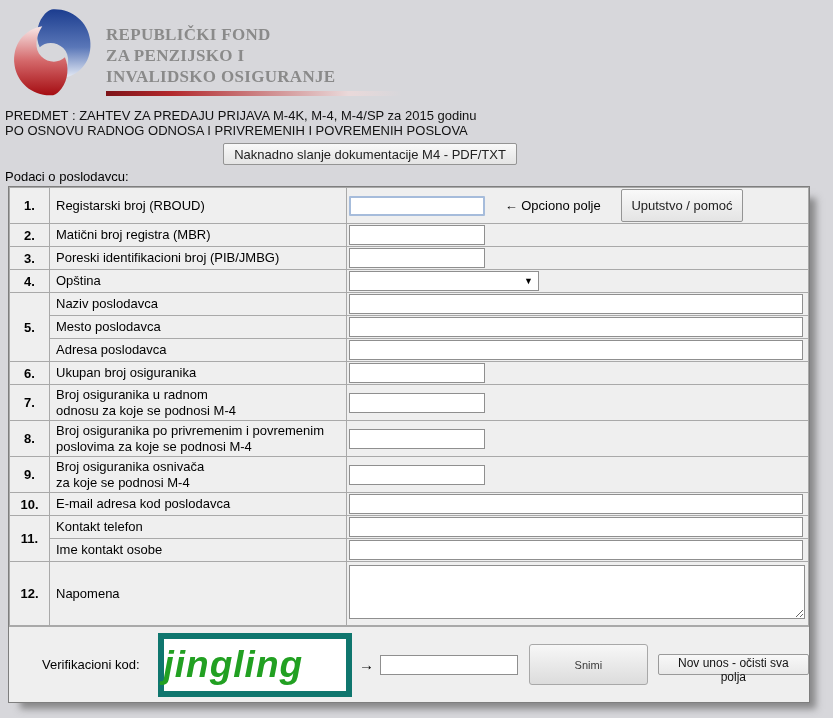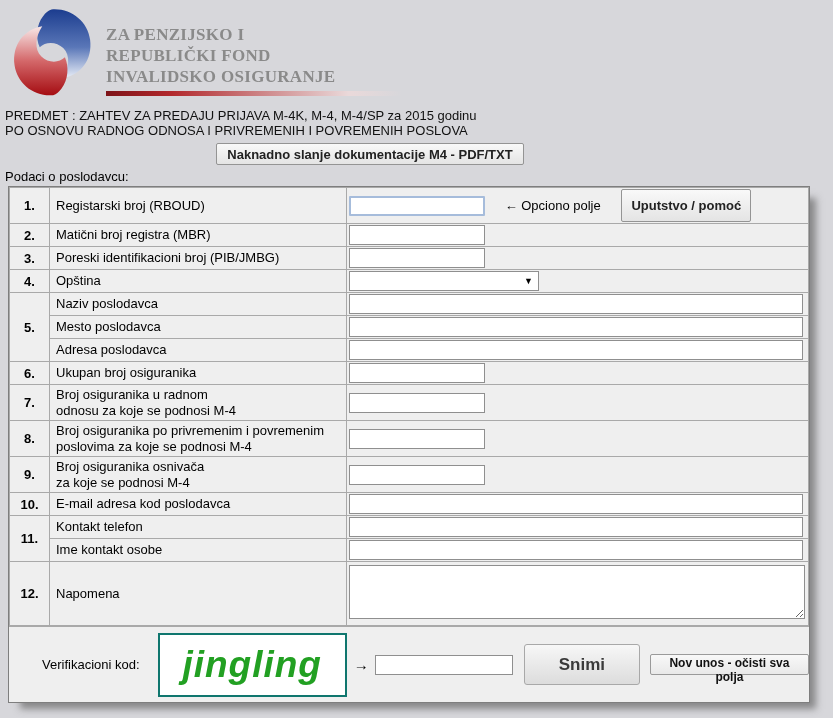--- a/index.html
+++ b/index.html
@@ -42,48 +42,48 @@
     box-shadow:9px 9px 7px -3px rgba(95,95,95,0.65);
   }
   table.form { border-collapse:collapse; width:100%; table-layout:fixed; }
   td { border:1px solid #a9a9a9; padding:1px 4px; overflow:hidden; }
   td.num { width:40px; text-align:center; font-weight:bold; }
   td.lbl { width:297px; padding-left:6px; line-height:16px; }
   td.fld { padding:1px 2px; vertical-align:middle; }
   tr.h1 td { height:22px; }
   tr.h2 td { height:36px; }
   tr.h3 td { height:60px; }
-  input, select, textarea, button { font-family:inherit;font-weight:bold; }
+  input, select, textarea, button { font-family:inherit; }
   input[type=text] { background:#fff; border:1px solid #8f8f8f; height:20px; padding:1px 3px; }
   input.small { width:136px; }
   input.small.focused { border:2px solid #a6bcdb; border-radius:1px; }
   input.wide { width:454px; }
   .select-wrap { position:relative; display:inline-block; width:190px; height:20px; }
   select {
     width:190px; height:20px; border:1px solid #8f8f8f; background:#fff;
     -webkit-appearance:none; appearance:none; border-radius:0; padding:0 3px;
   }
   .select-arrow { position:absolute; right:6px; top:5px; font-size:9px; color:#000; pointer-events:none; }
   textarea { width:456px; height:54px; border:1px solid #8f8f8f; resize:both; margin:2px 0; }
   
   .verify { border-top:1px solid #a9a9a9; height:76px; display:flex; align-items:center; padding-left:33px; }
   .verify-label { flex:0 0 auto; }
   .captcha {
     width:200px; height:64px; margin-left:18px;
-    border:2px solid #0f766e; background:#fff;
-    display:flex; align-items:center; justify-content:center;
+    border:6px solid #0f766e; background:#fff;
+    display:flex; align-items:center; justify-content:flex-start;
   }
   .captcha span {
     color:var(--captcha-green,#22a022);
     font-size:37px; font-weight:bold; font-style:italic; letter-spacing:1px;
   }
   .arrow { margin:0 6px 0 7px; font-size:15px; }
   input.verify-inp { width:138px; }
   button.save {
-    margin-left:11px; width:122px; height:41px; font-size:17px; color:#3a3a3a;
+    margin-left:11px; width:122px; height:41px; font-size:11px; color:#3a3a3a;
     background:linear-gradient(#f7f7f7,#dcdcdc);
     border:1px solid #a8a8a8; border-radius:3px; cursor:pointer;
   }
   button.clear {
     margin-left:10px; font-size:12px; height:21px; padding:1px 7px; color:#111;
     background:linear-gradient(#f8f8f8,#e9e9e9);
     border:1px solid #9a9a9a; border-radius:2px; cursor:pointer;
   }
 </style>
 </head>
@@ -101,22 +101,22 @@
         <stop offset="0" stop-color="#a50d12"></stop>
         <stop offset="0.5" stop-color="#d4686a"></stop>
         <stop offset="1" stop-color="#f8e8e8"></stop>
       </linearGradient>
     </defs>
     <path d="M47 2 C70 0 90 16 93 38 C96 62 82 80 60 84 C68 72 70 57 61 48 C53 40 40 40 33 47 C28 36 29 20 37 10 C40 6 43 3 47 2 Z" fill="url(#gb)"></path>
     <path d="M47 2 C70 0 90 16 93 38 C96 62 82 80 60 84 C68 72 70 57 61 48 C53 40 40 40 33 47 C28 36 29 20 37 10 C40 6 43 3 47 2 Z" transform="rotate(180 48 53)" fill="url(#gr)"></path>
   </svg>
   <div class="logo-block">
     <div class="logo-text">
+      <div>REPUBLIČKI FOND</div>
       <div>ZA PENZIJSKO I</div>
-      <div>REPUBLIČKI FOND</div>
       <div>INVALIDSKO OSIGURANJE</div>
     </div>
     <div class="red-line"></div>
   </div>
 </div>
 
 <div class="subject">
   <div>PREDMET : ZAHTEV ZA PREDAJU PRIJAVA M-4K, M-4, M-4/SP za 2015 godinu</div>
   <div>PO OSNOVU RADNOG ODNOSA I PRIVREMENIH I POVREMENIH POSLOVA</div>
 </div>

